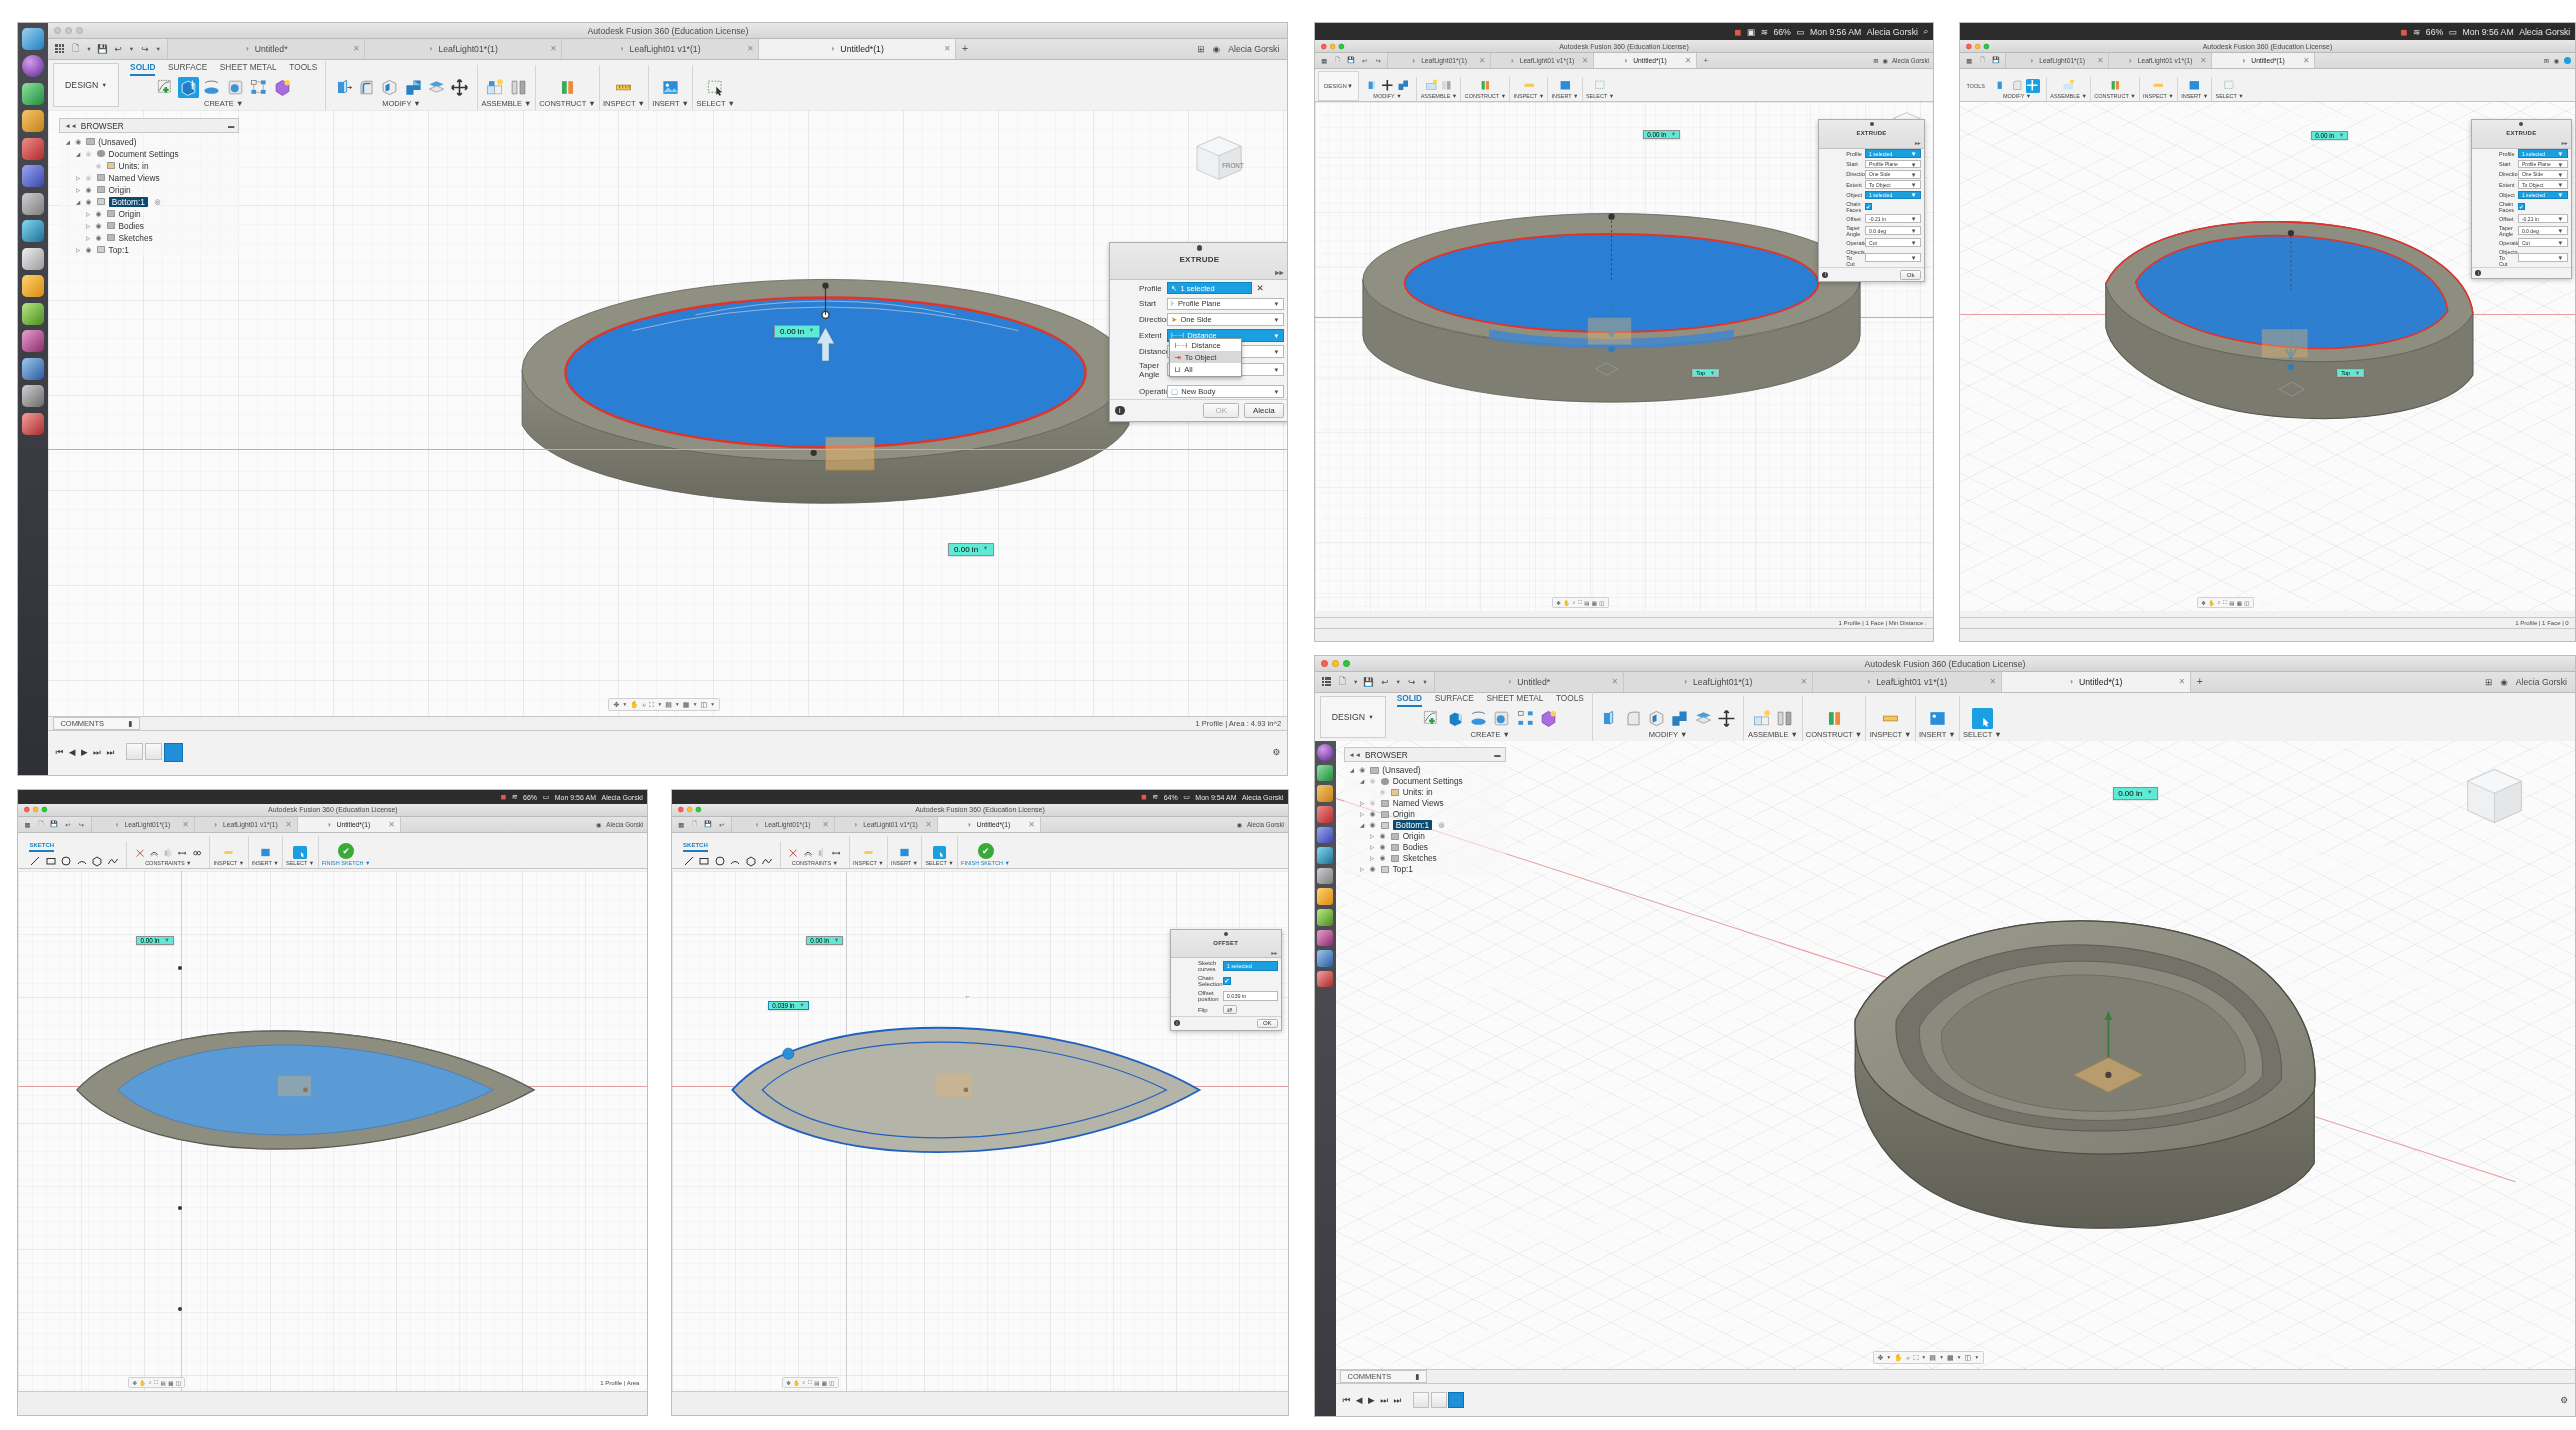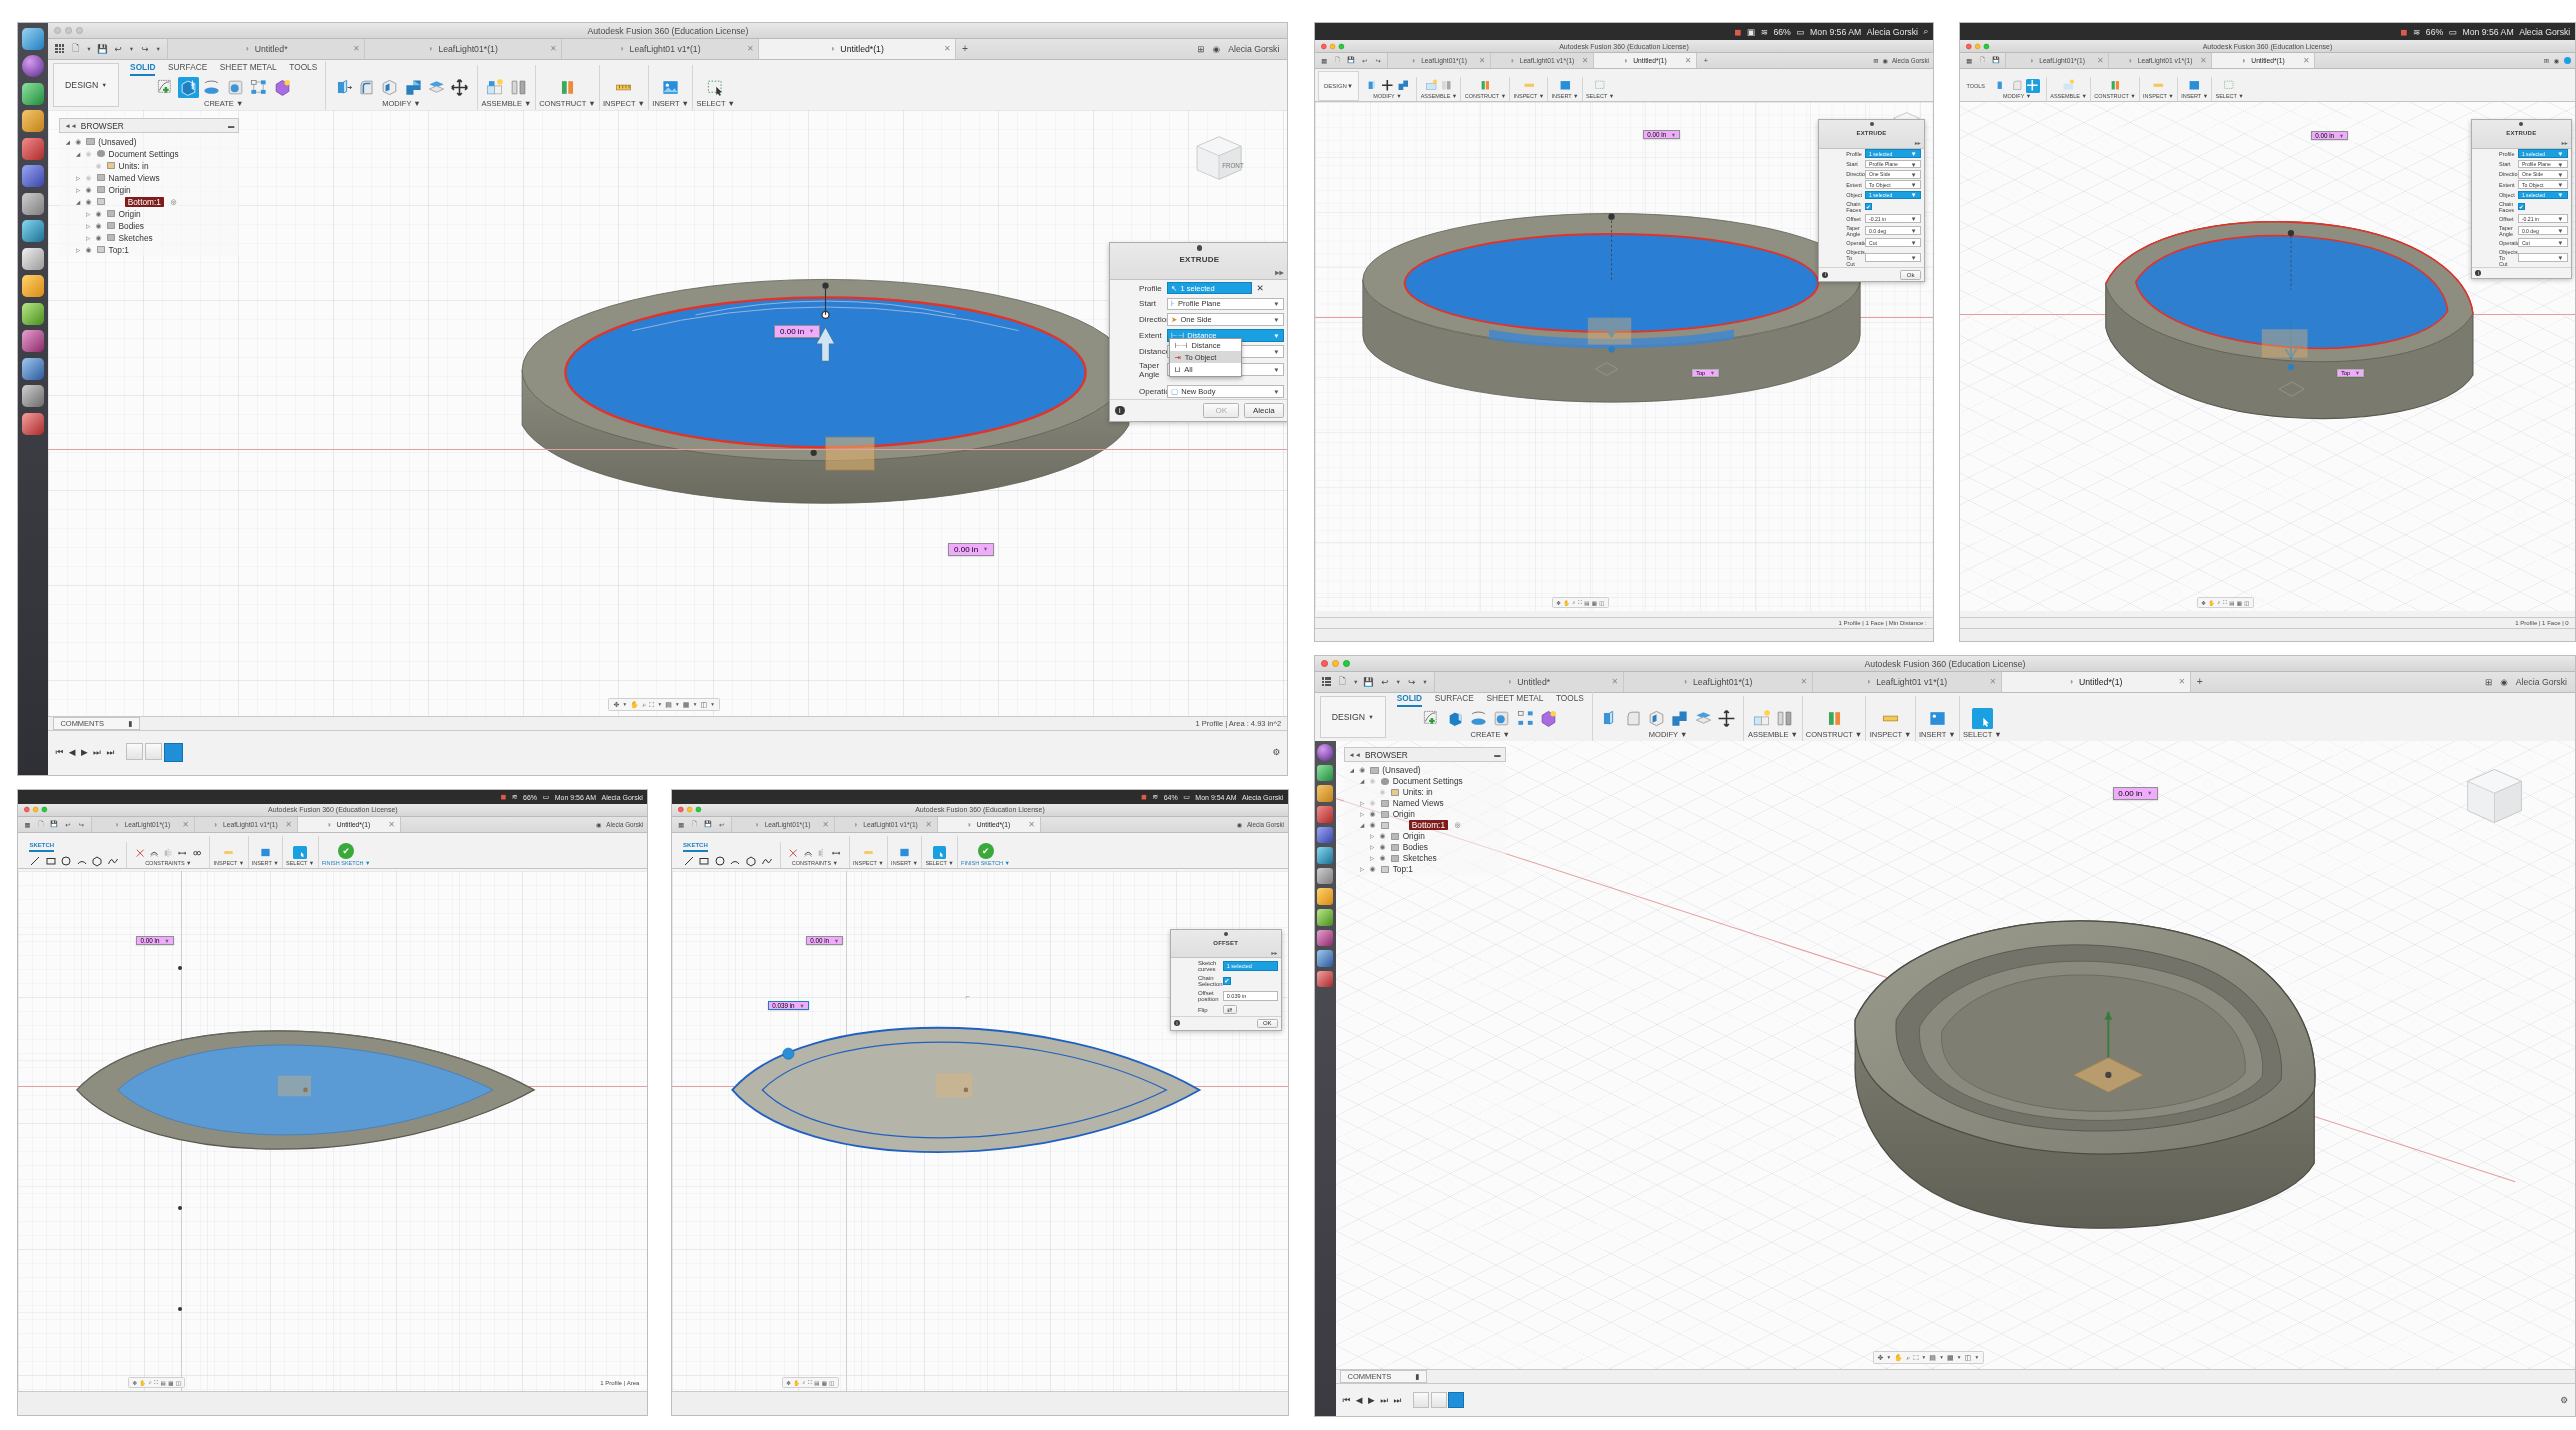--- a/index.html
+++ b/index.html
@@ -81,21 +81,21 @@
 
   .browser { position:absolute; background:rgba(248,248,248,.55); font-size:8.3px; color:#333; }
   .browser-hd { display:flex; align-items:center; gap:4px; border:0.8px solid #c8c8c8;
         background:#efefef; padding:1.6px 4px; }
   .tree { padding:2.4px 0 0 1.6px; }
   .tnode { display:flex; align-items:center; gap:3.2px; height:12px; white-space:nowrap; }
   .tnode .ar { width:6.3px; color:#666; font-size:5.5px; }
   .tnode .eye { width:8px; color:#707070; font-size:7px; }
   .tnode .fic { width:8.7px; height:7px; background:#b9b9b9; border:0.8px solid #9a9a9a;
         border-radius:0.8px; }
-  .tnode.sel .lbl { background:#7f1d1d; color:#fff; padding:0 3.2px; border-radius:0.8px;margin-left:16px;}
+  .tnode.sel .lbl { background:#0c4a6e; color:#fff; padding:0 3.2px; border-radius:0.8px;}
 
   .navbar { position:absolute; display:flex; align-items:center; gap:3.2px;
         background:rgba(245,245,245,.85); border:0.8px solid #d0d0d0; border-radius:1.6px;
         padding:1.6px 4px; font-size:7px; color:#555; }
 
   .statusbar { position:absolute; left:0; right:0; height:14px;
         background:#f0f0f0; border-top:0.8px solid #c9c9c9;
         display:flex; align-items:center; font-size:7.5px; color:#4a4a4a; }
   .statusbar .right { margin-left:auto; padding-right:6.3px; }
   .comments { border:0.8px solid #c6c6c6; background:#f6f6f6; padding:0.8px 6.3px;
@@ -127,22 +127,22 @@
   .dmi.hi { background:#d8d8d8; }
   .dlg-ft { display:flex; align-items:center; gap:4.7px; padding:3.2px 4.7px;
         border-top:0.8px solid #d2d2d2; }
   .dlg-ft .info { width:9.5px;height:9.5px;border-radius:50%;background:#3a3a3a;color:#fff;
         font-size:7px; display:flex;align-items:center;justify-content:center;}
   .btn { flex:0 0 auto; min-width:36px; text-align:center; padding:1.6px 8px;
         border:0.8px solid #b4b4b4; background:linear-gradient(#fbfbfb,#eaeaea);
         font-size:8px; border-radius:1.6px; }
   .btn.dim { color:#a9a9a9; }
 
-  .dimbox { position:absolute; background:#f0abfc; border:0.8px solid #8f8f8f;
-        font-size:8px; padding:0.8px 4.7px; display:flex; align-items:center; gap:4.7px;
+  .dimbox { position:absolute; background:#5eead4; border:0.8px solid #8f8f8f;
+        font-size:8px; padding:0.8px 4.7px; display:flex; gap:4.7px;
         box-shadow:0 0.8px 1.6px rgba(0,0,0,.2); }
   .dimbox .cv { font-size:5.5px; color:#666; }
   .dimbox.blue { border-color:#1a7fc1; }
 
   
   .finish { width:21px;height:21px;border-radius:50%;background:#3aa93a;color:#fff;
         display:flex;align-items:center;justify-content:center;font-size:11px;}
 
   svg { display:block; }
   .noSel { user-select:none; }

